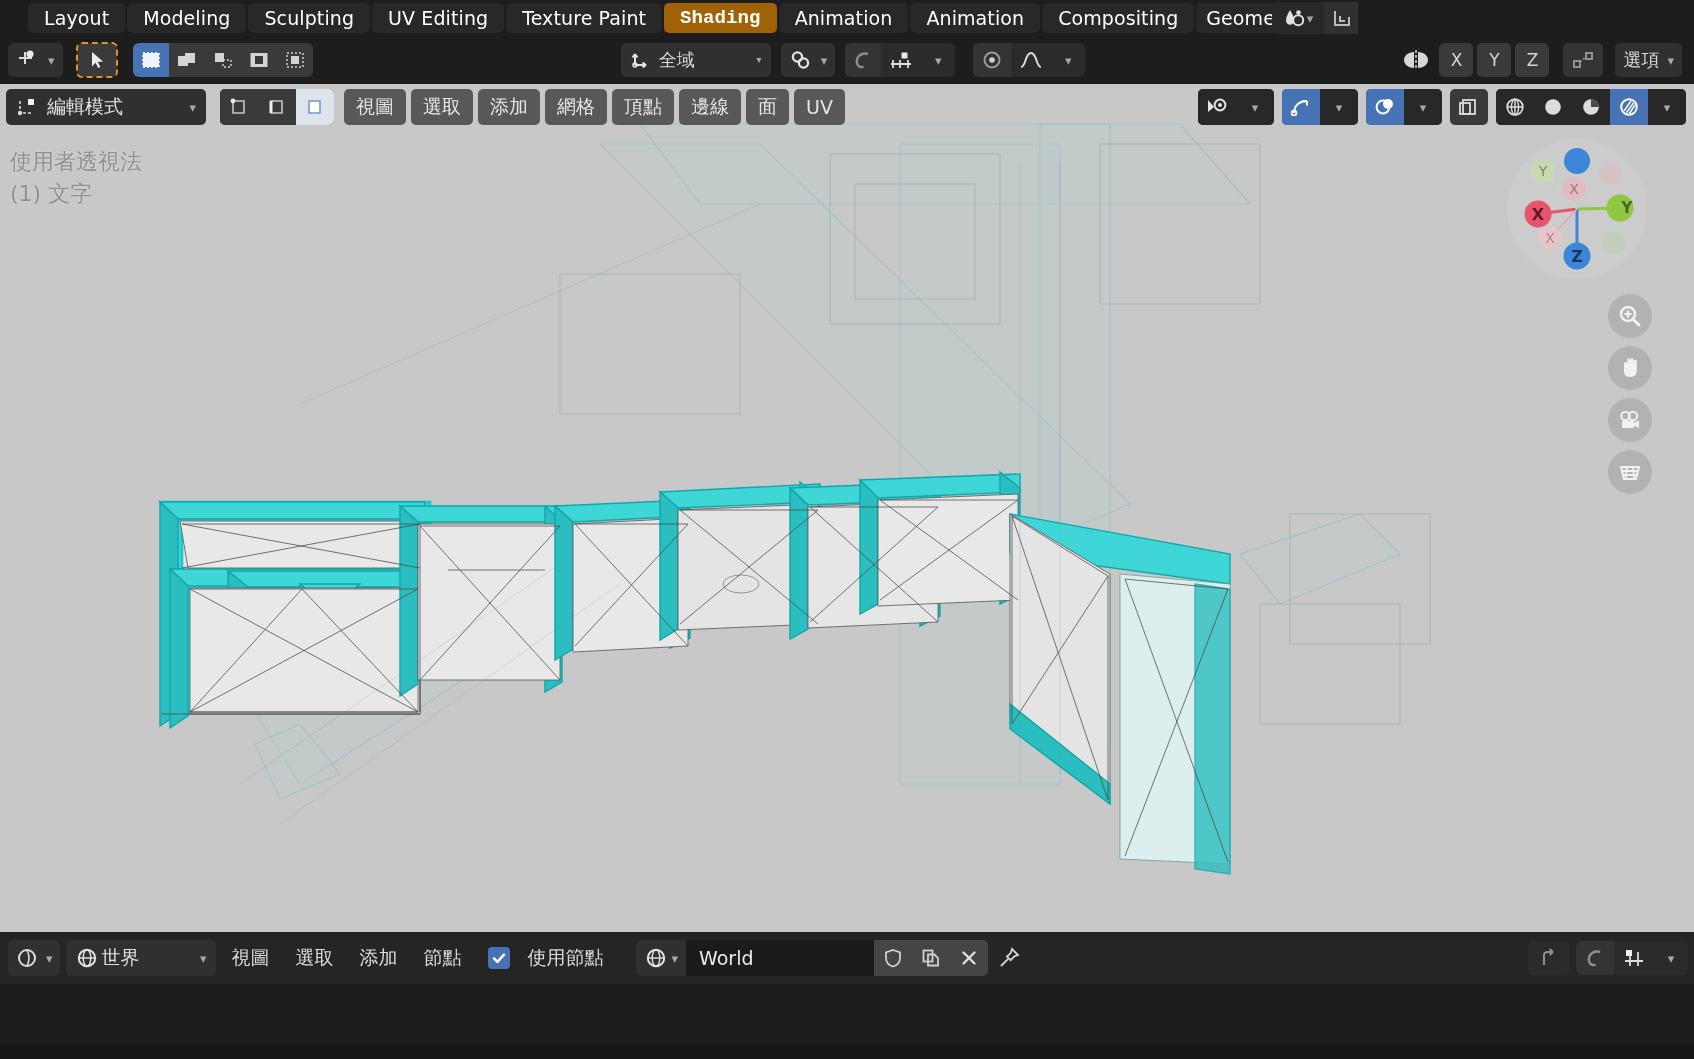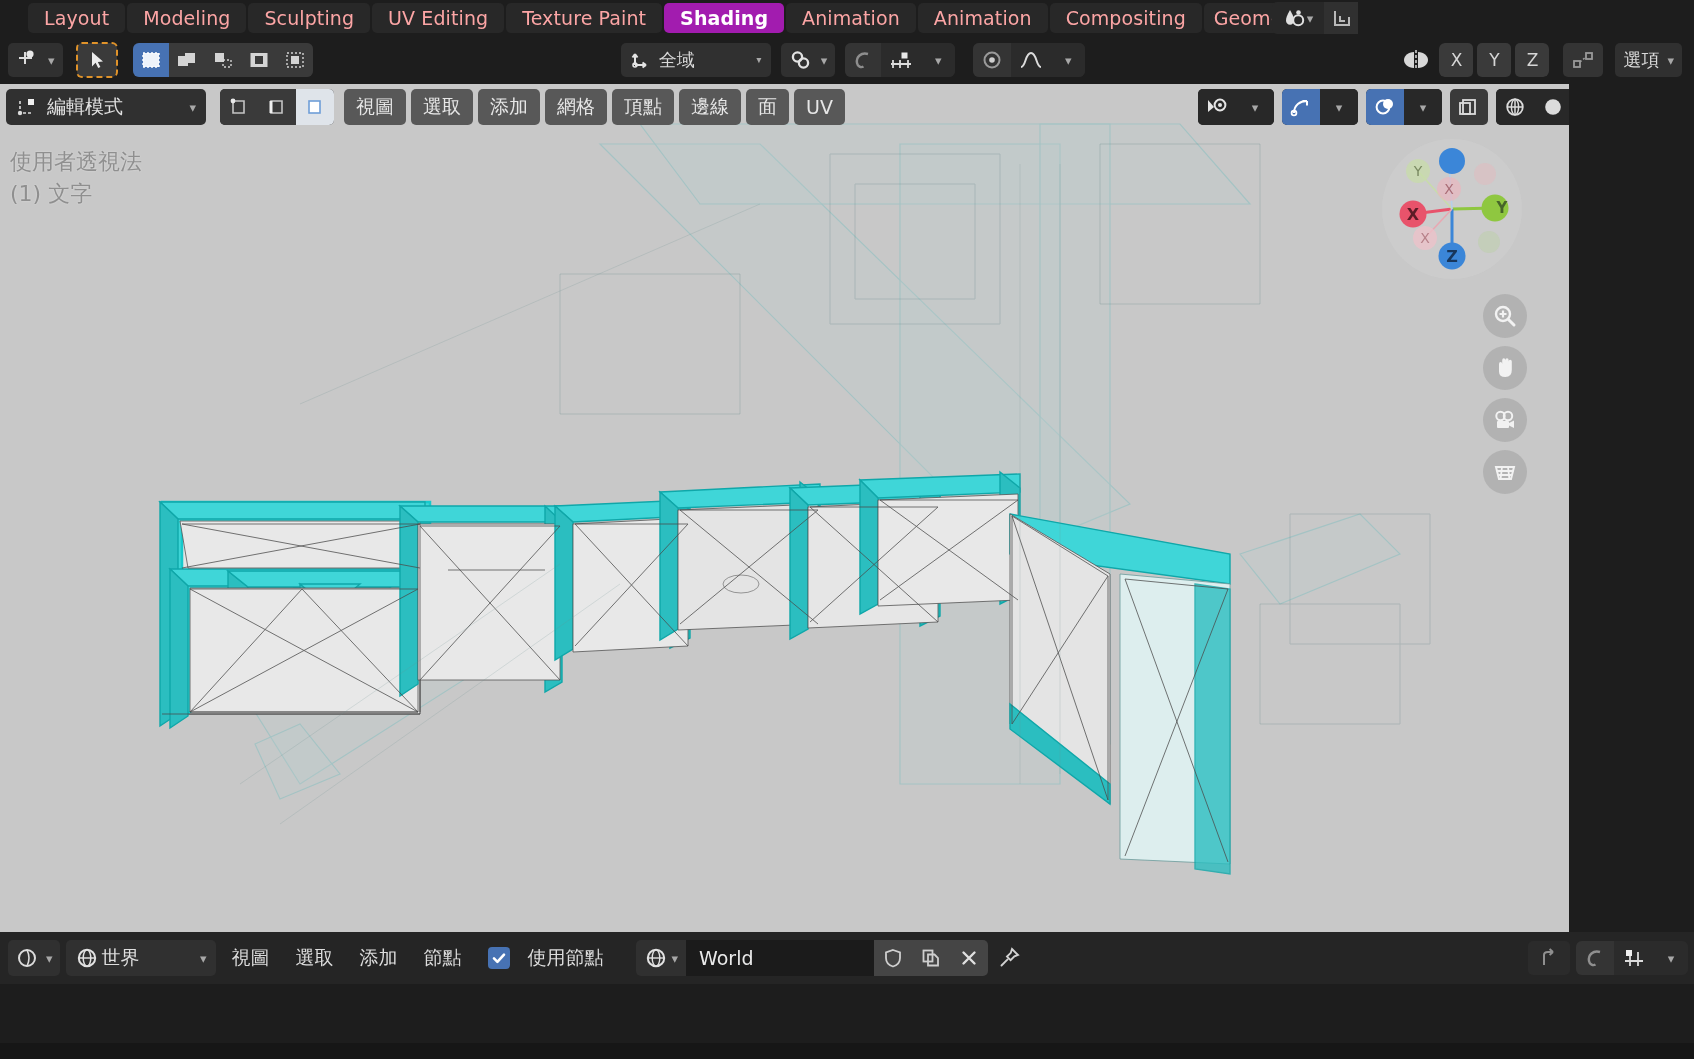--- a/index.html
+++ b/index.html
@@ -12,25 +12,25 @@
   #app { position: relative; width: 1694px; height: 1059px; background: #1d1d1d; }
 
   
   .topbar {
     position: absolute; left: 0; top: 0; width: 1694px; height: 36px;
     background: #1d1d1d; display: flex; align-items: center;
   }
   .tab {
     height: 30px; padding: 0 16px; margin-right: 2px;
     display: flex; align-items: center; justify-content: center;
-    color: #fca5a5; font-size: 19px; letter-spacing: .1px;
+    color: #ffffff; font-size: 19px; letter-spacing: .1px;
     background: #282828; border-radius: 5px; white-space: nowrap;
   }
   .tab.first { margin-left: 28px; }
-  .tab.active { background: #a21caf; color: #ffffff; font-weight: bold; }
+  .tab.active { background: #a16207; color: #ffffff; font-weight: bold; font-family: Liberation Mono, monospace; }
   .tab.clipped { overflow: hidden; max-width: 96px; }
 
   .scene-block {
     position: absolute; left: 1272px; top: 2px;
     height: 32px; display: flex; align-items: center;
   }
   .scene-icon-btn {
     width: 52px; height: 32px; background: #282828; border-radius: 5px 0 0 5px;
     display: flex; align-items: center; justify-content: center; gap: 2px;
   }
@@ -65,21 +65,21 @@
 
   .dropdown {
     display: flex; align-items: center; background: #303030;
     border-radius: 5px; height: 34px; padding: 0 8px; gap: 8px; color: #d9d9d9;
     font-size: 18px;
   }
   .chev { font-size: 13px; color: #a8a8a8; }
 
   
   .viewport {
-    position: absolute; left: 0; top: 84px; width: 1569px; height: 848px;
+    position: absolute; left: 0; top: 84px; width: 1694px; height: 848px;
     background: #c8c8c8; overflow: hidden;
   }
   .vp-header {
     position: absolute; left: 0; top: 0; width: 1694px; height: 46px;
     display: flex; align-items: center; padding-left: 6px; z-index: 5;
   }
   .mode-dd {
     display: flex; align-items: center; height: 36px; width: 200px;
     background: #303030; border-radius: 5px; padding: 0 10px;
     color: #e2e2e2; font-size: 19px; gap: 9px;

